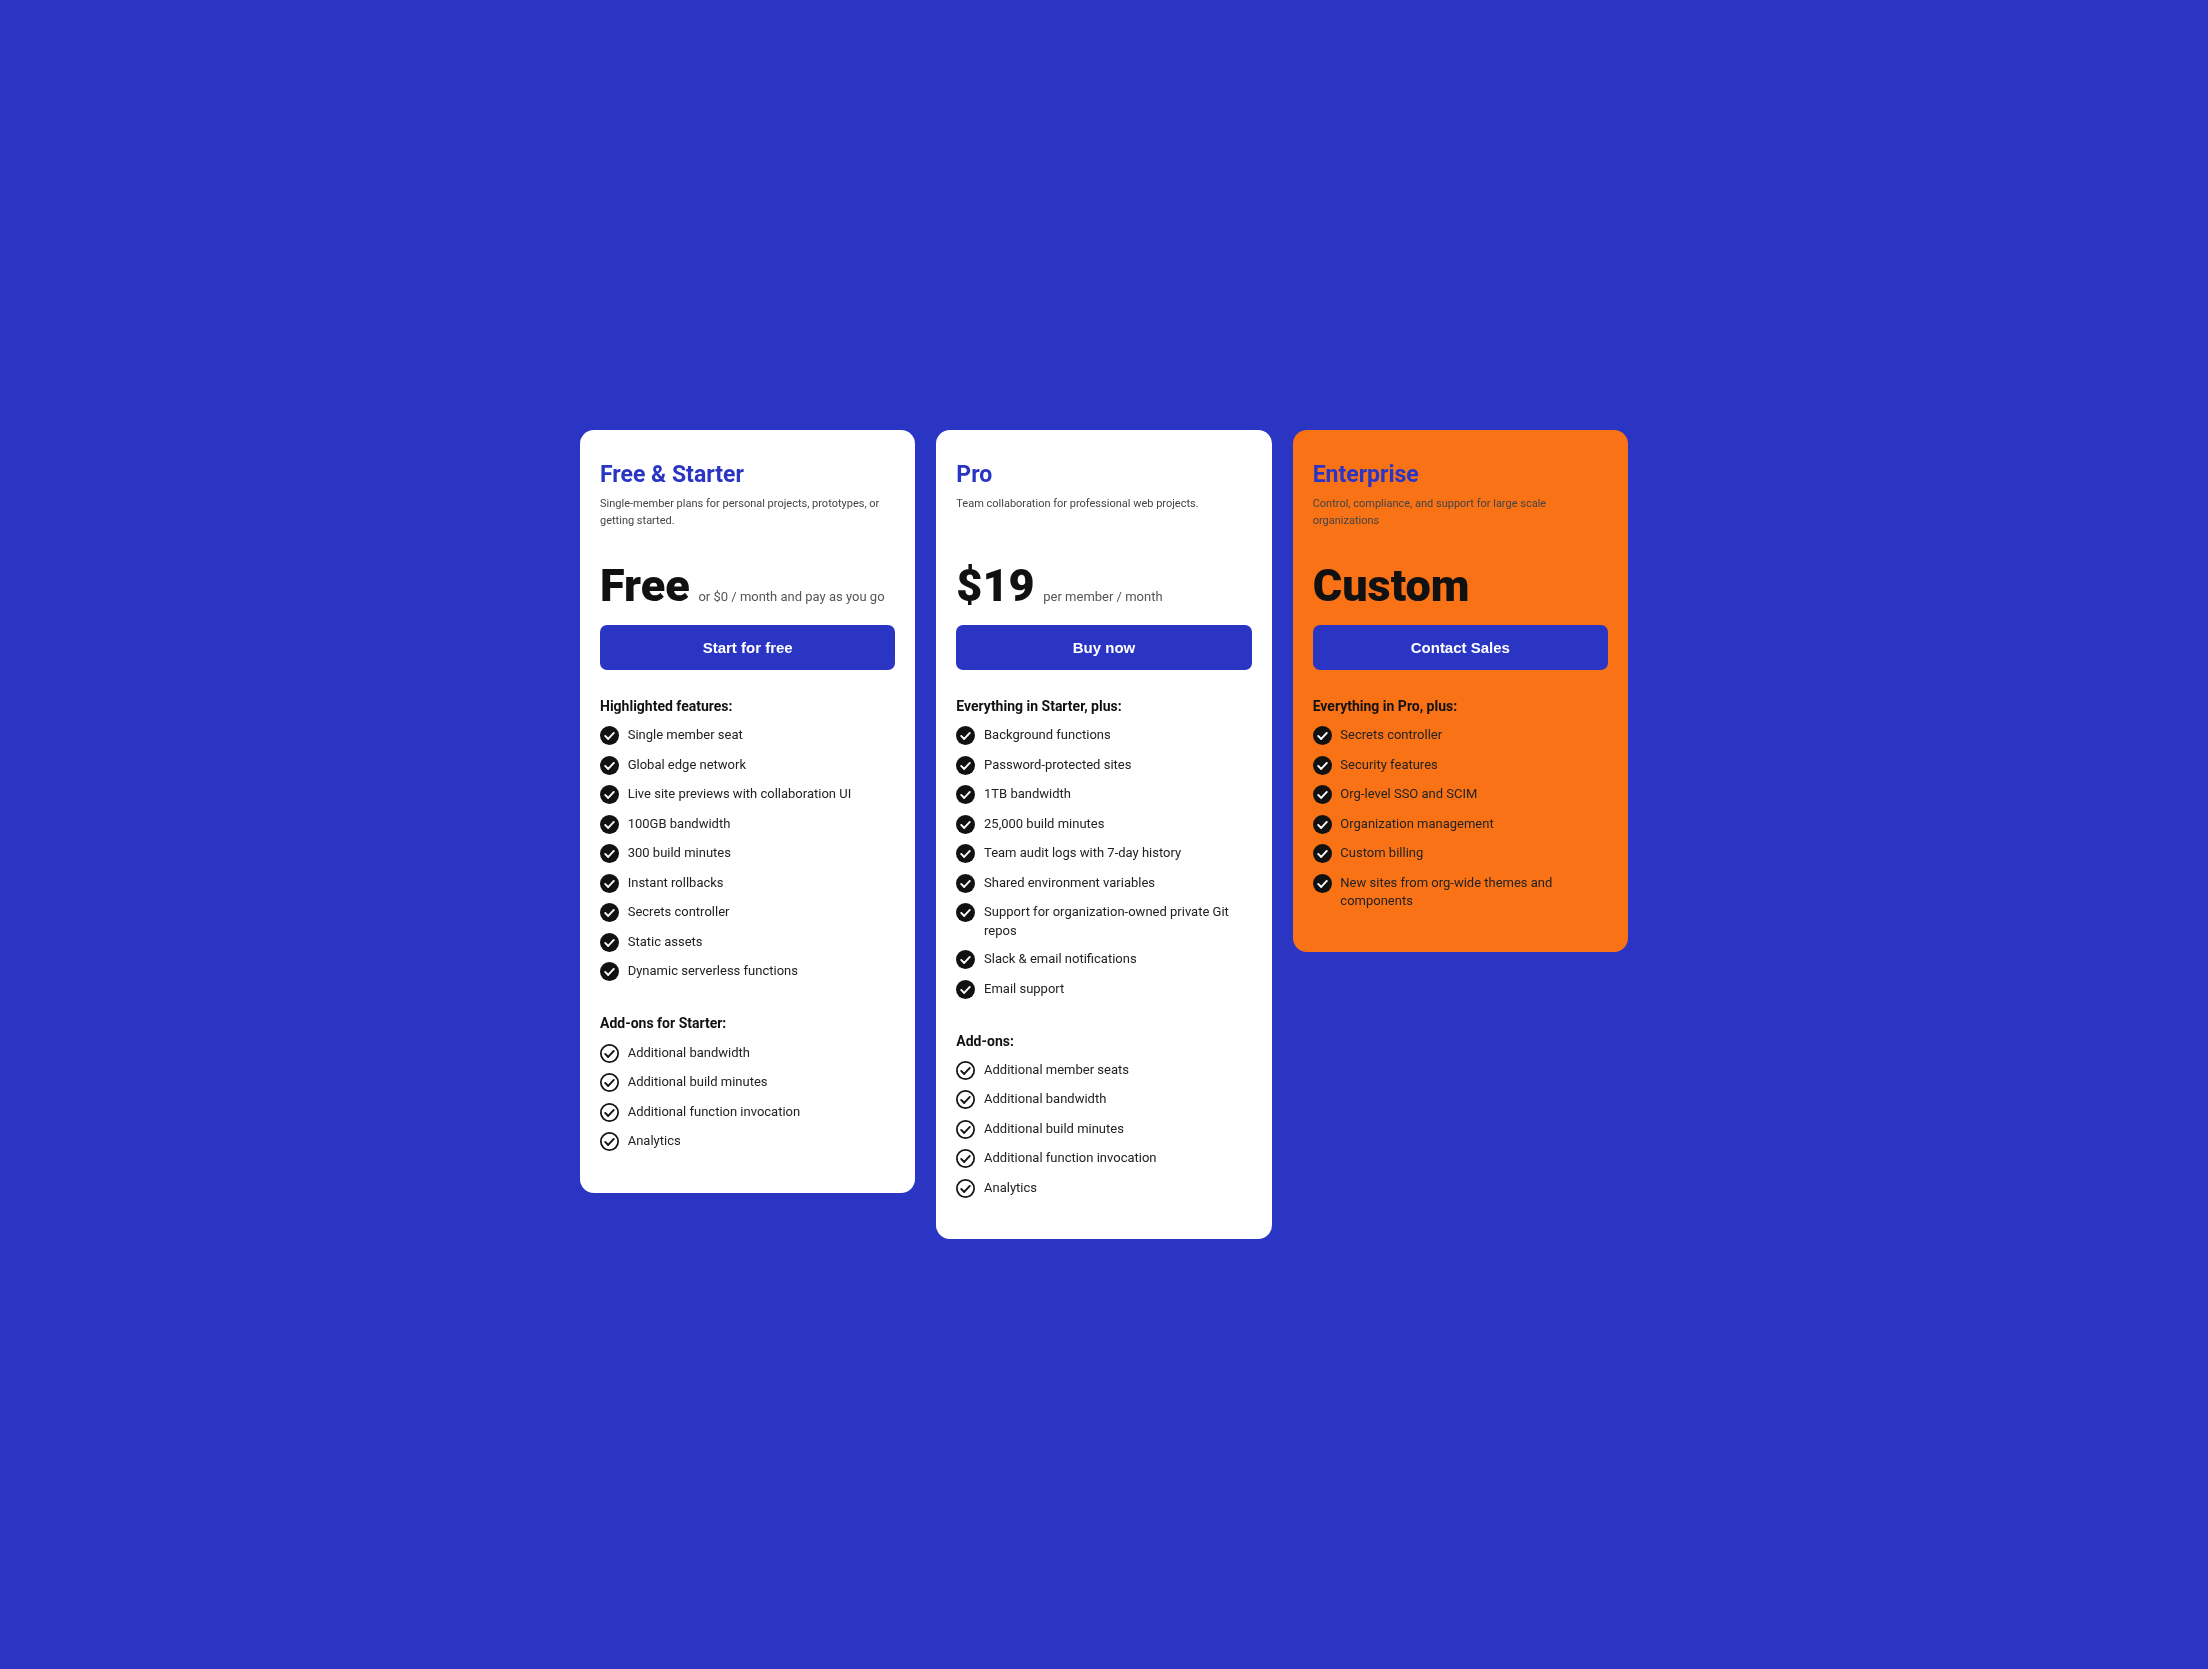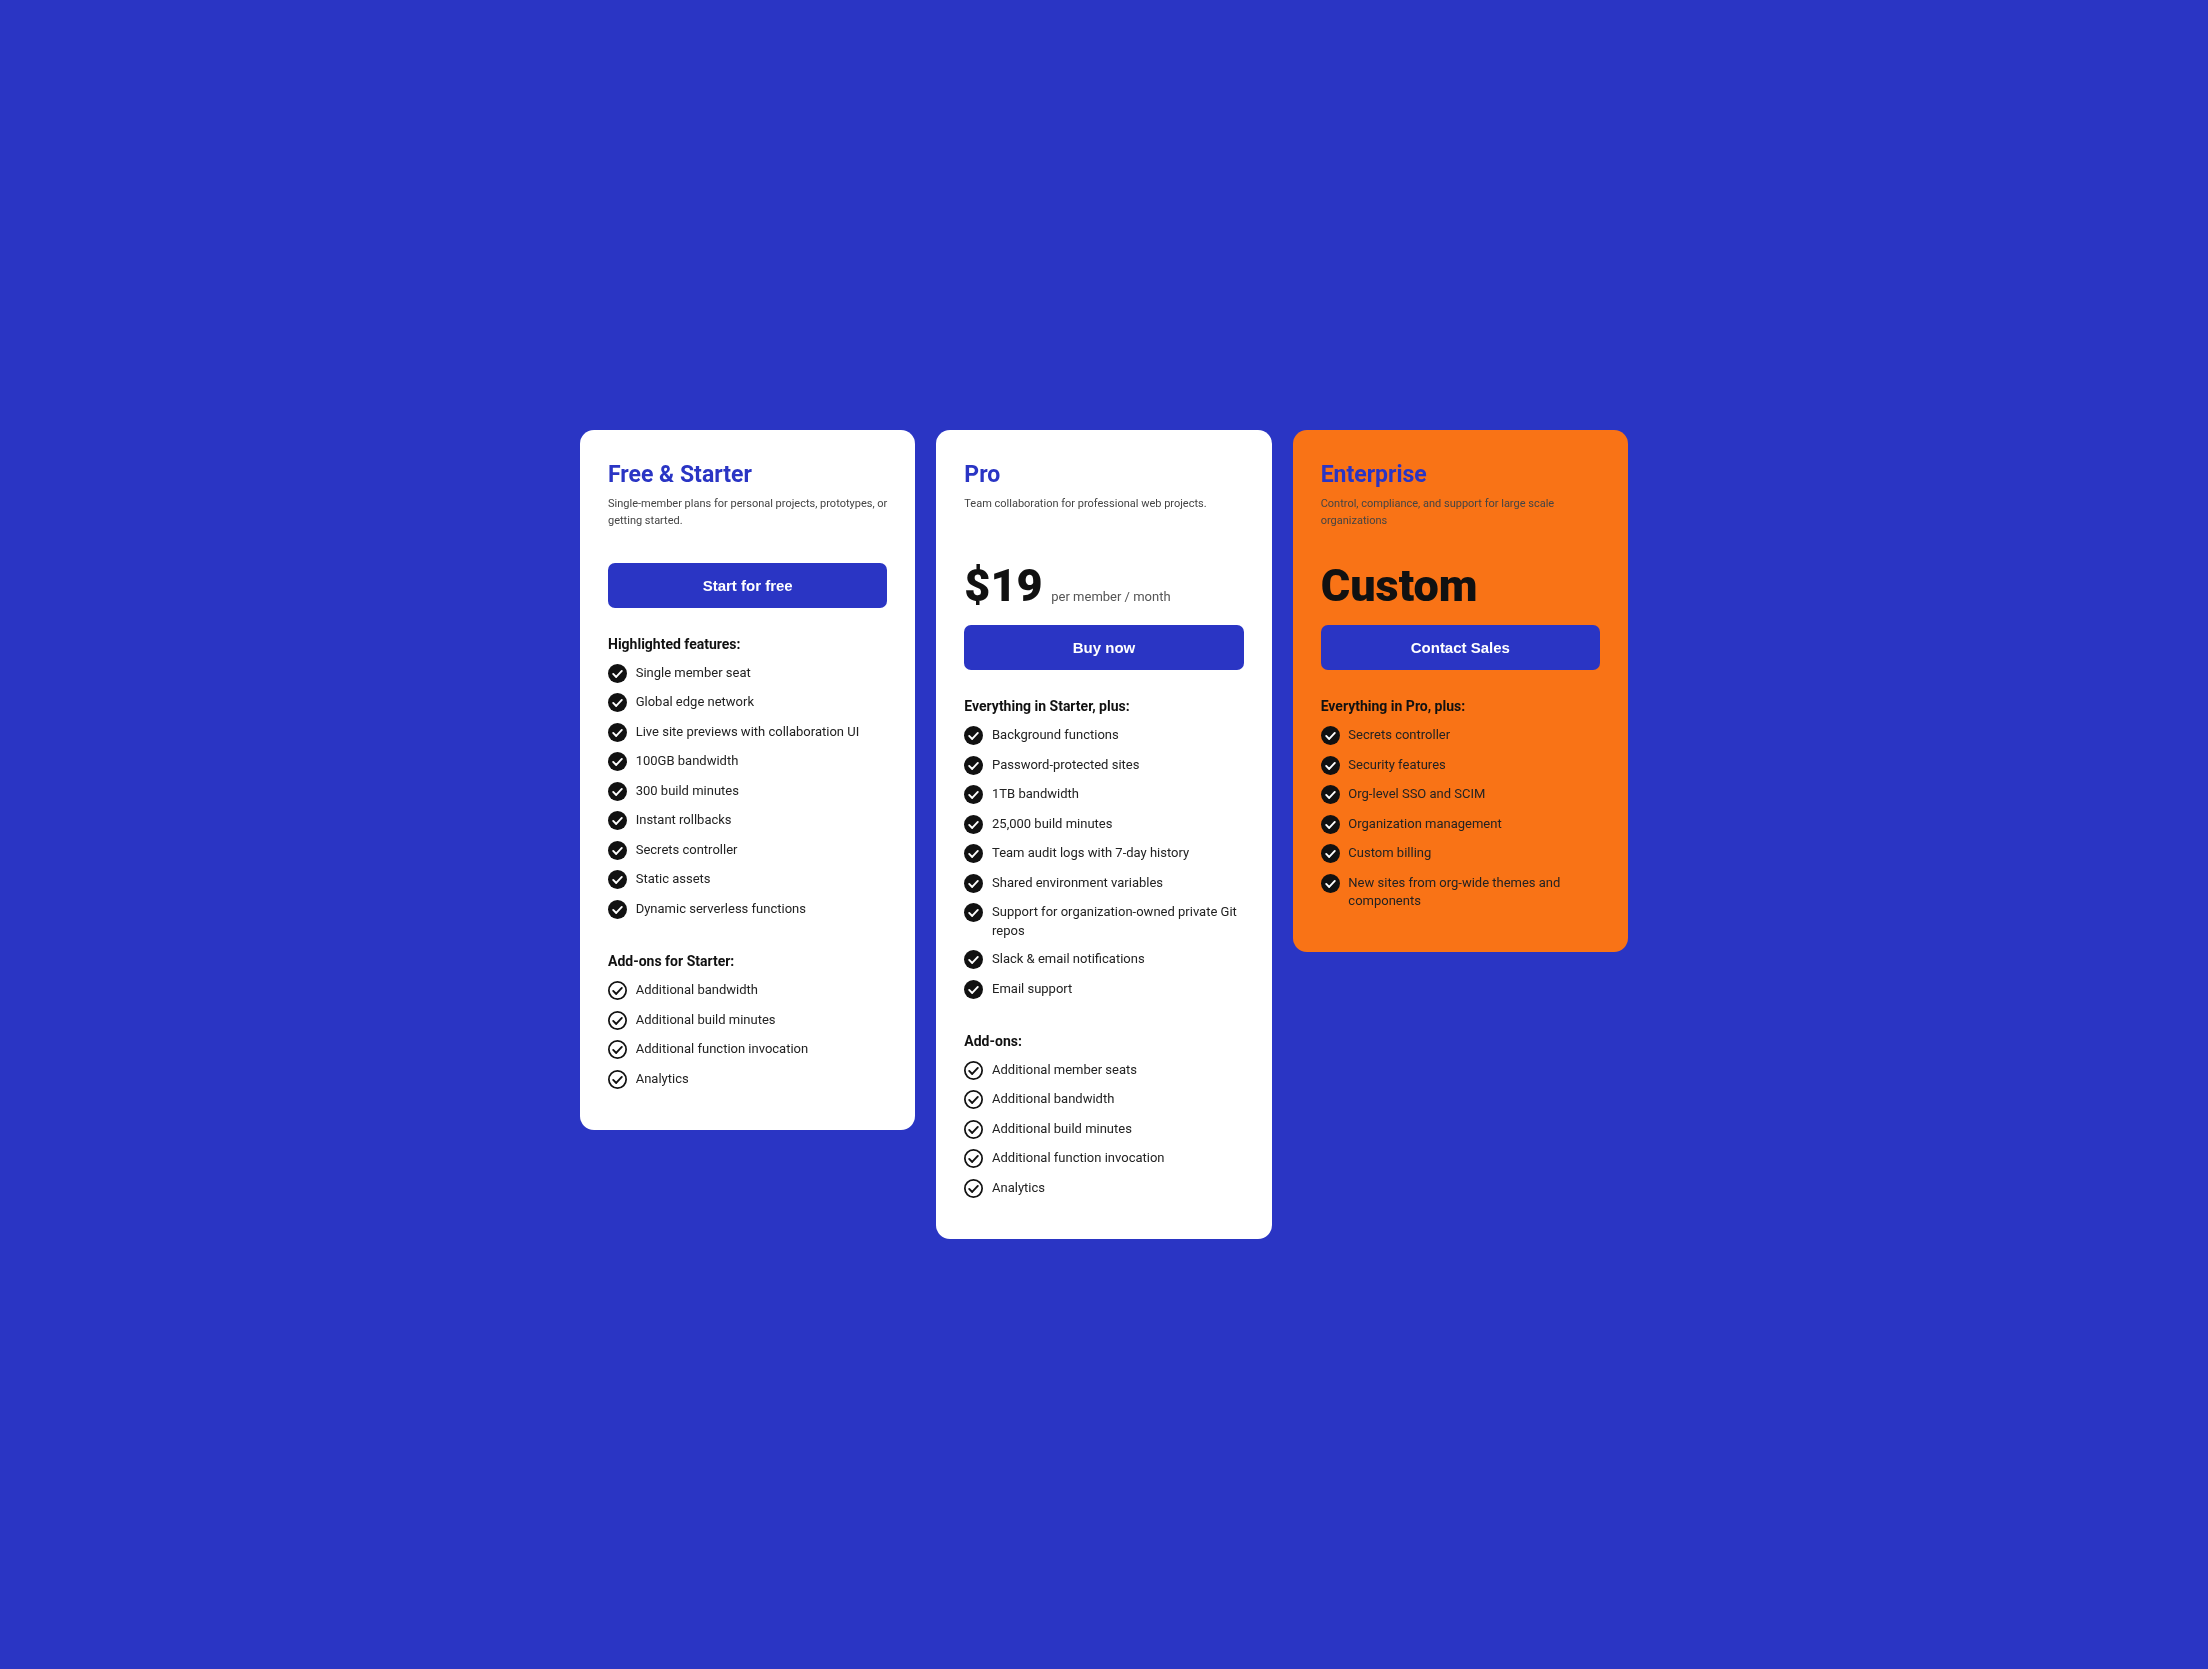--- a/index.html
+++ b/index.html
@@ -15,21 +15,21 @@
     .pricing-container {
       display: flex;
       gap: 21px;
       max-width: 1048px;
       width: 100%;
       align-items: flex-start;
     }
     .pricing-card {
       background: #ffffff;
       border-radius: 14px;
-      padding: 31px 28px;
+      padding: 31px 20px;
       flex: 1;
       min-width: 0;
     }
     .pricing-card.enterprise {
       background: #f97316;
     }
     .plan-title {
       font-size: 23px;
       font-weight: 700;
       color: #2a35c4;
@@ -111,20 +111,24 @@
       margin-bottom: 12.2px;
     }
   </style>
 </head>
 <body>
 
 <div class="pricing-container">
 <div class="pricing-card">
       <div class="plan-title">Free &amp; Starter</div>
       <div class="plan-description">Single-member plans for personal projects, prototypes, or getting started.</div>
+      <div class="price-section">
+        <span class="price-main">Free</span>
+        <span class="price-sub">or $0 / month and pay as you go</span>
+      </div>
       <button class="cta-button">Start for free</button>
       <div class="features-label">Highlighted features:</div>
       <div class="feature-item">
         <span class="check-icon check-filled"><svg width="19" height="19" viewBox="0 0 22 22" fill="none" xmlns="http://www.w3.org/2000/svg">
             <circle cx="11" cy="11" r="11" fill="#111"></circle>
             <path d="M6 11.5L9.5 15L16 8" stroke="white" stroke-width="2.2" stroke-linecap="round" stroke-linejoin="round"></path>
           </svg></span>
         <span>Single member seat</span>
       </div>
       <div class="feature-item">

